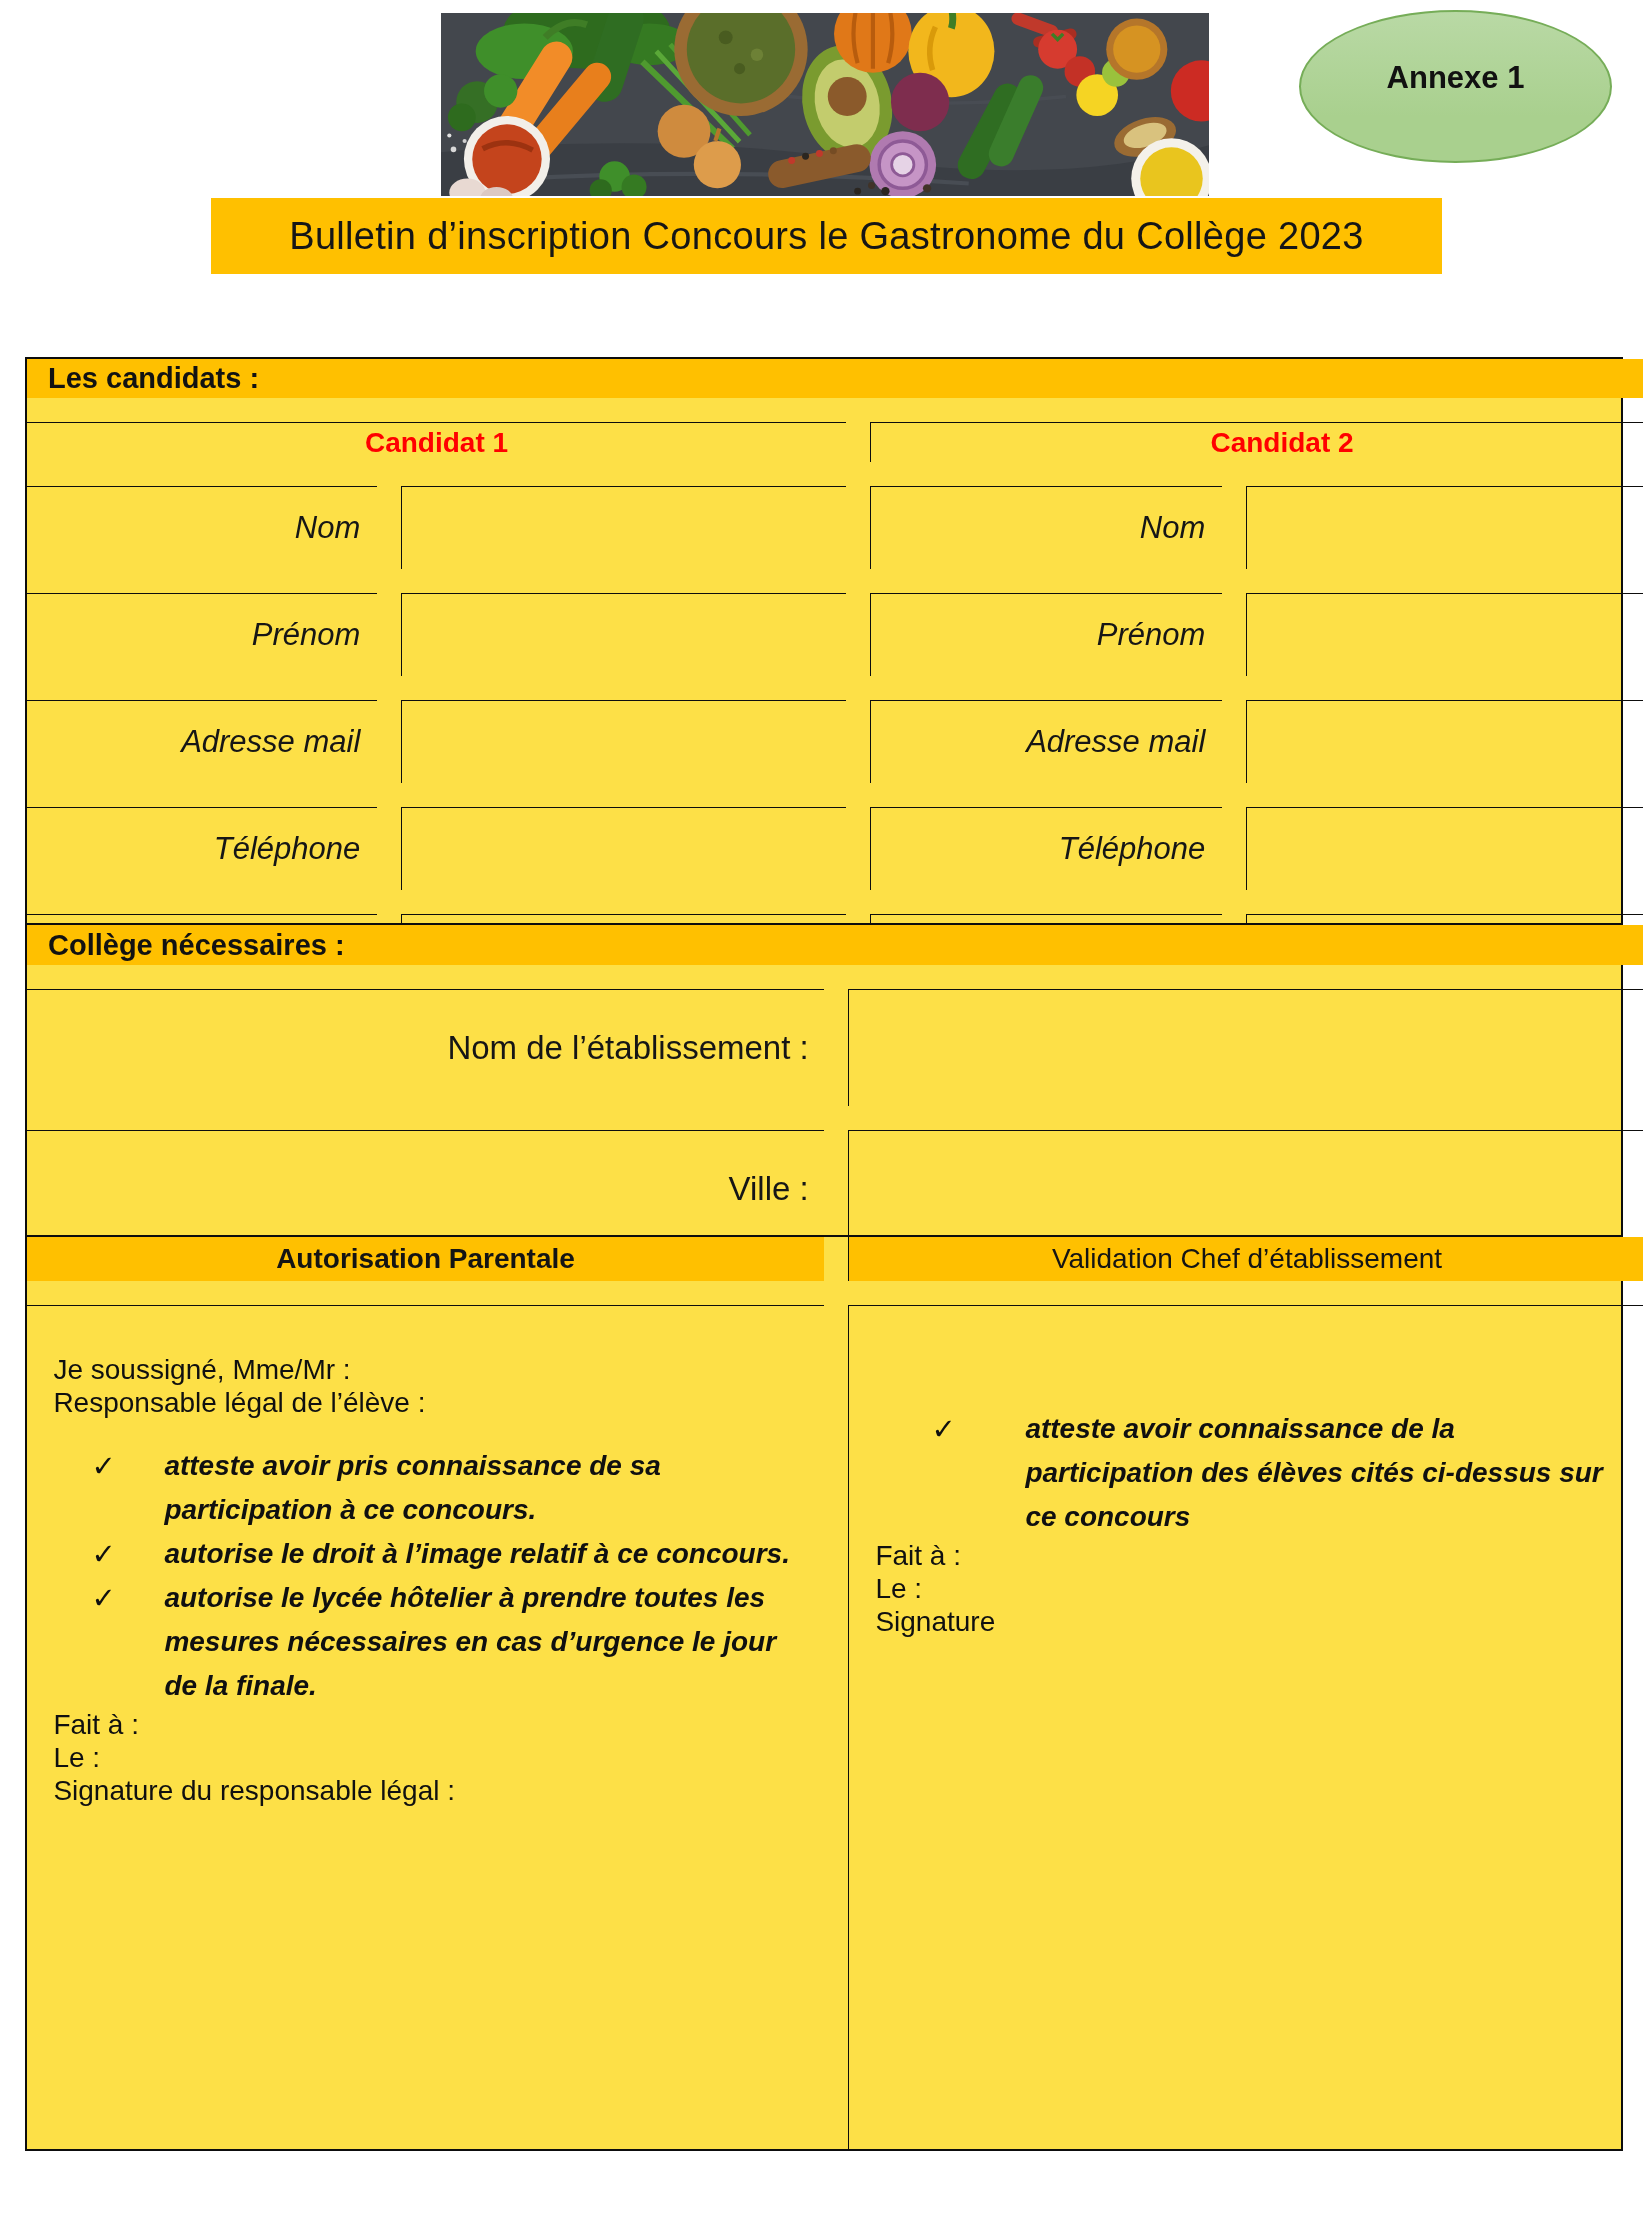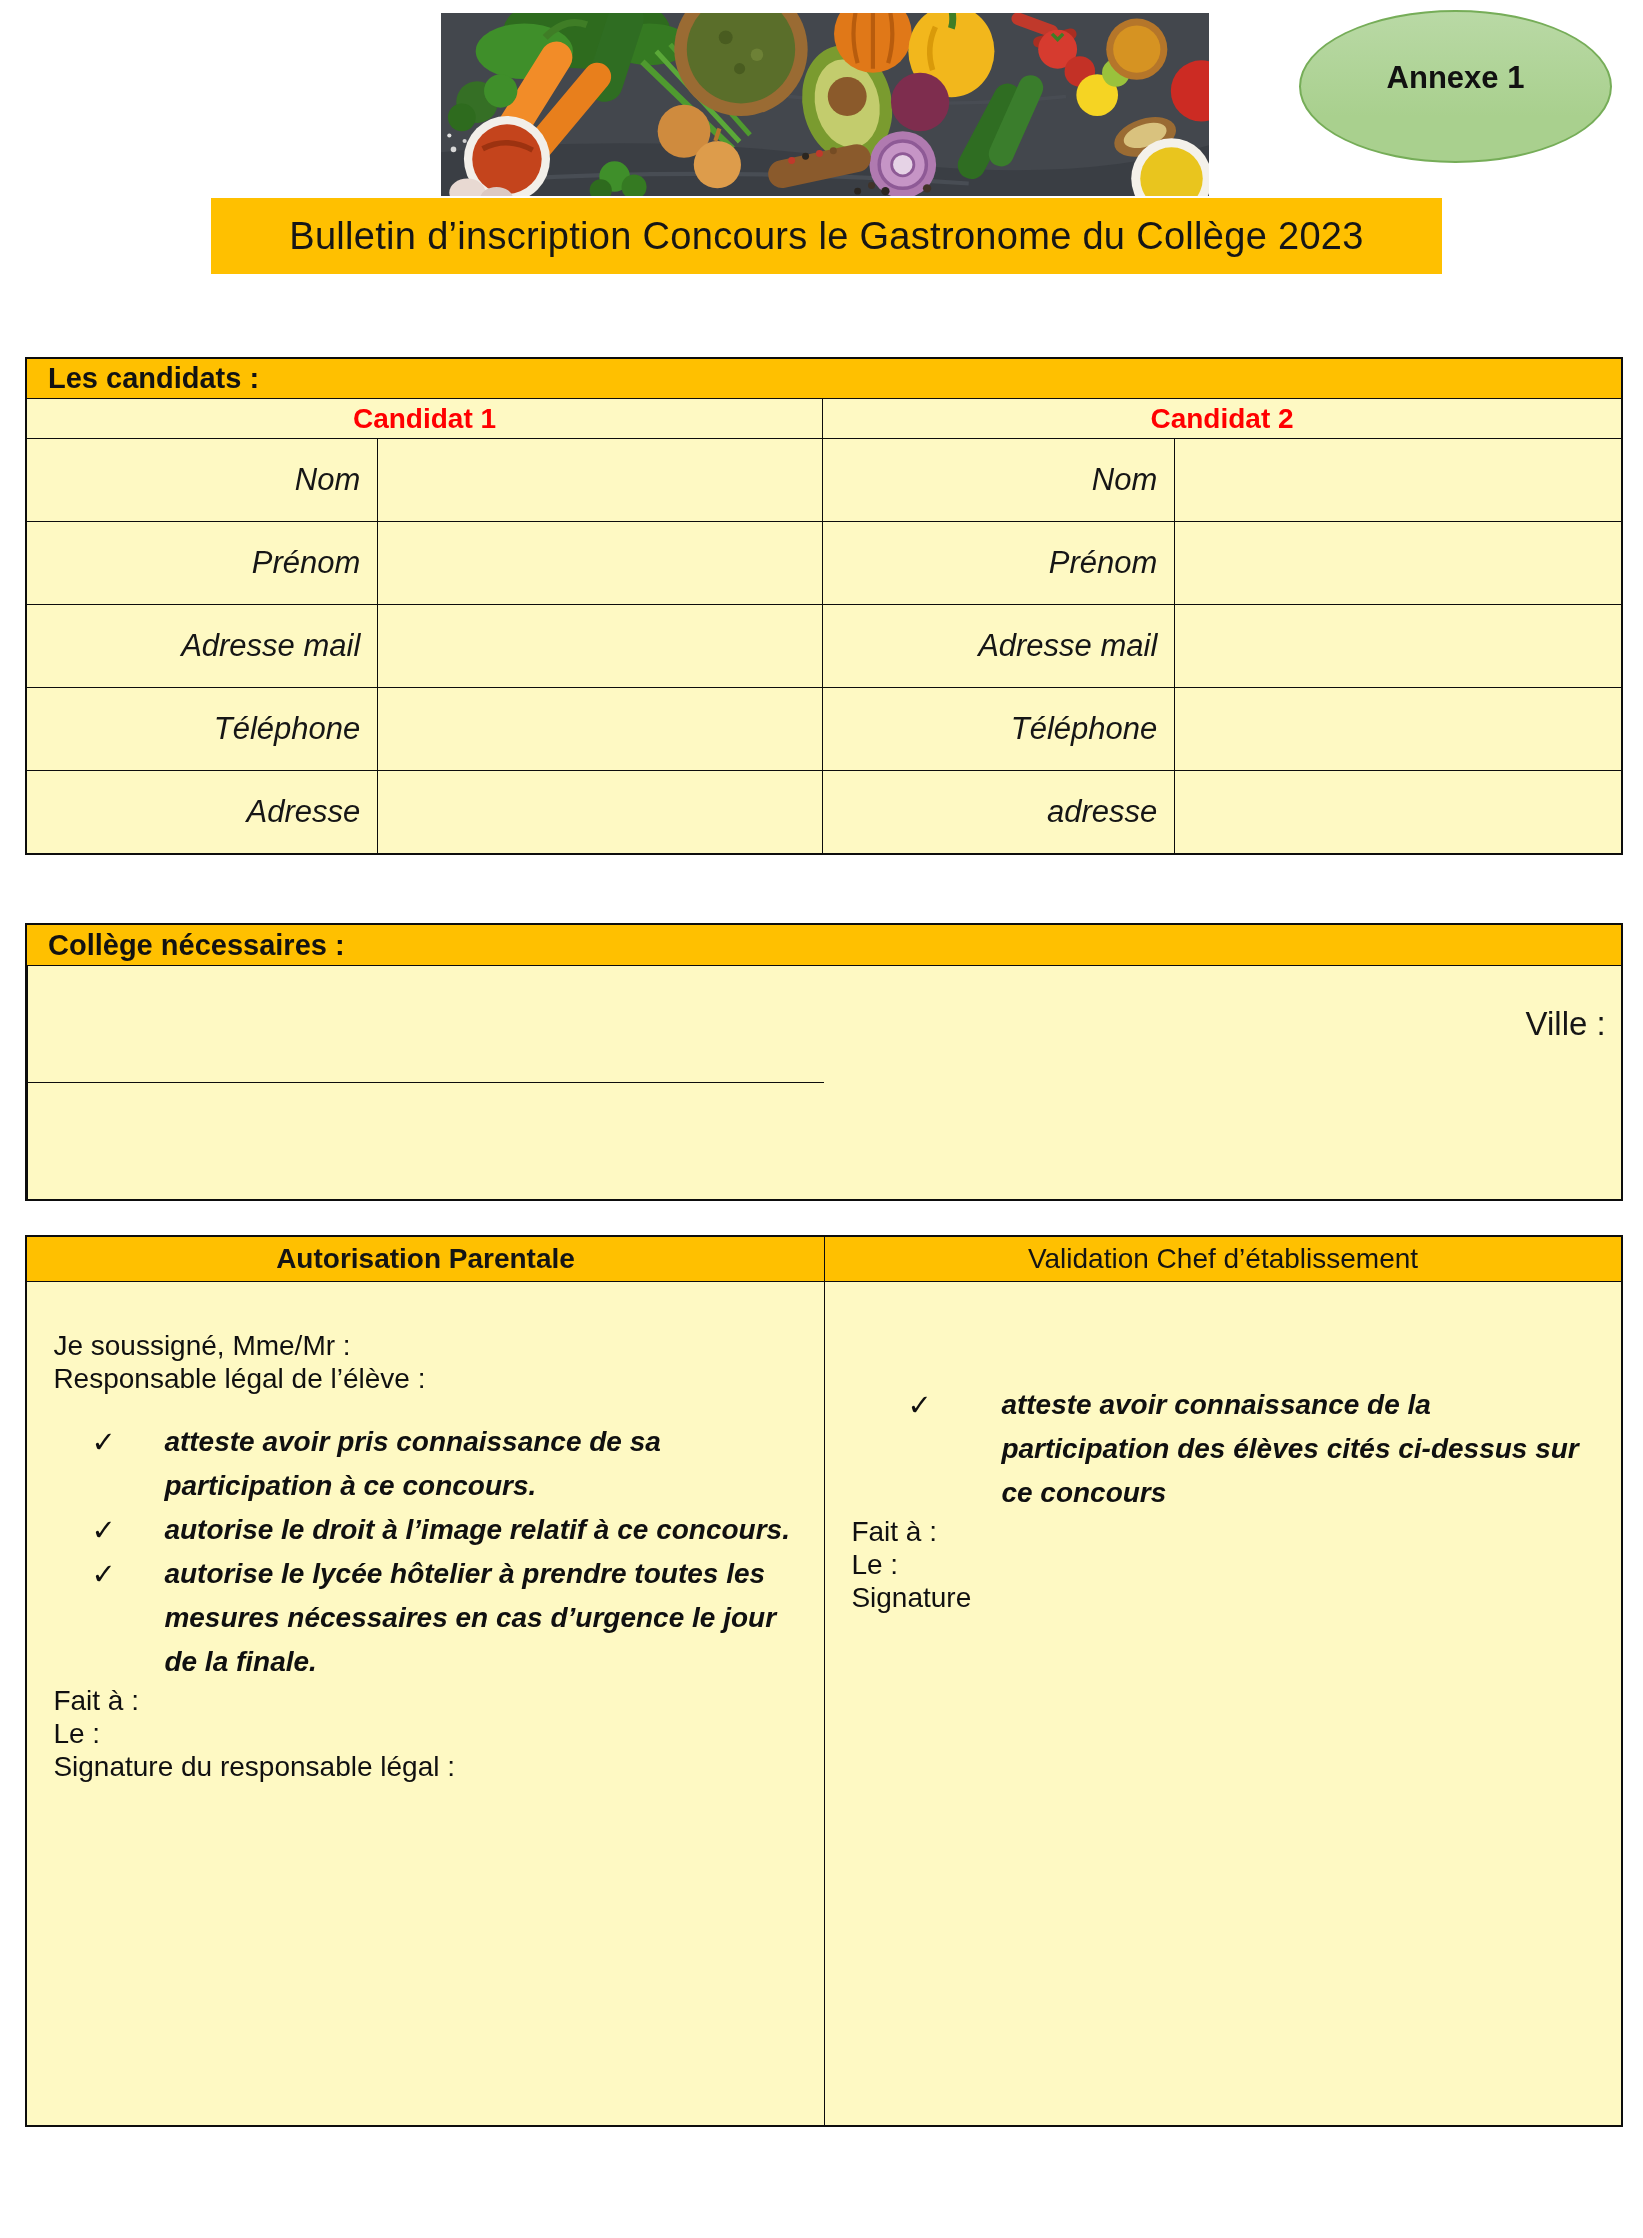--- a/index.html
+++ b/index.html
@@ -22,21 +22,21 @@
     border:2.8px solid var(--badge-green-border,#76AD58);
     display:flex;align-items:center;justify-content:center;padding-bottom:18px;}
   .badge span{font-size:31px;font-weight:700;color:#111;}
 
   
   .banner{position:absolute;left:211px;top:198px;width:1231px;height:76px;
     background:var(--accent-yellow,#FFC000);display:flex;align-items:center;justify-content:center;}
   .banner h1{font-size:38px;font-weight:400;color:#161616;letter-spacing:0.3px;white-space:nowrap;}
 
   
-  .tbl{position:absolute;border:2.1px solid var(--line);background:#fef9c3;display:grid;}
+  .tbl{position:absolute;border:2.1px solid var(--line);background:#fde047;display:grid;gap:24px;}
   .cell{display:flex;align-items:center;}
   .bt{border-top:1.4px solid var(--line);}
   .bl{border-left:1.4px solid var(--line);}
   .yellow-head{background:var(--accent-yellow,#FFC000);grid-column:1 / -1;
     font-size:29px;font-weight:700;padding-left:21px;color:#121212;}
 
   
   .cand{left:25px;top:357px;width:1598px;
     grid-template-columns:350px 445px 352px 447px;
     grid-template-rows:39px 40px repeat(5,83px);}
@@ -211,20 +211,21 @@
     <div class="cell bt bl"></div>
 
     <div class="cell lab bt">Adresse</div>
     <div class="cell bt bl"></div>
     <div class="cell lab bt bl">adresse</div>
     <div class="cell bt bl"></div>
   </div>
 
   <div class="tbl college">
     <div class="cell yellow-head">Collège nécessaires :</div>
+    <div class="cell lab2 bt">Nom de l’établissement :</div>
     <div class="cell bt bl"></div>
     <div class="cell lab2 bt">Ville :</div>
     <div class="cell bt bl"></div>
   </div>
 
   <div class="tbl auth">
     <div class="cell auth-head yellow-head" style="grid-column:1;padding-left:0;font-weight:700;">Autorisation Parentale</div>
     <div class="cell auth-head yellow-head bl" style="grid-column:2;padding-left:0;font-weight:400;">Validation Chef d’établissement</div>
 
     <div class="body-cell bt">

